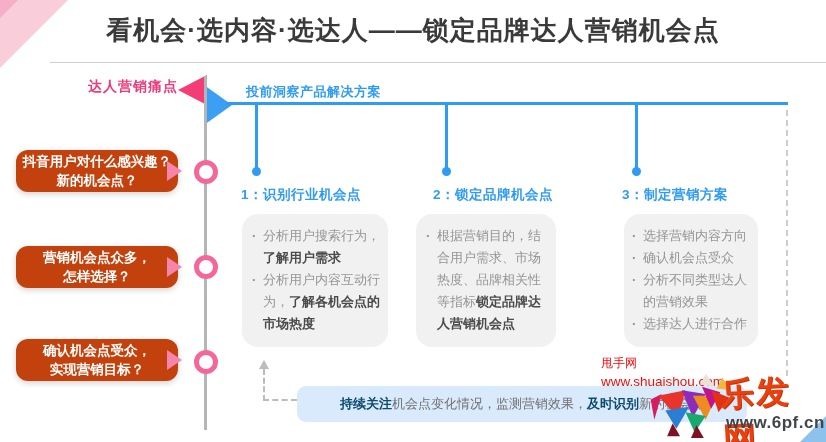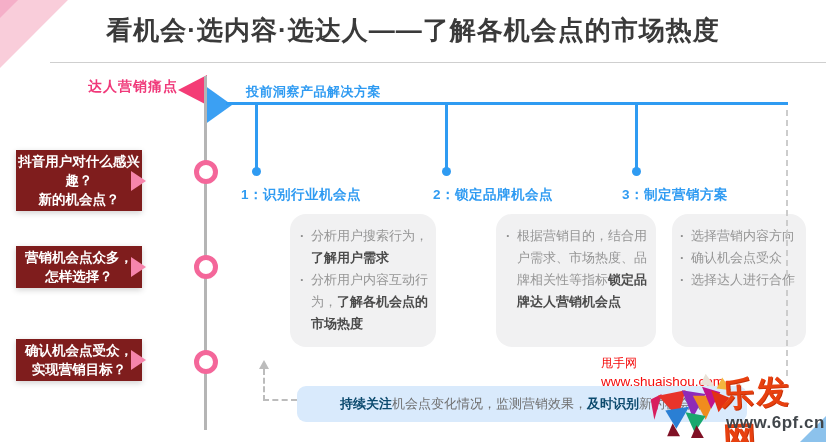--- a/index.html
+++ b/index.html
@@ -19,28 +19,28 @@
             border-top:15px solid transparent;border-bottom:15px solid transparent;border-right:29px solid #f43c76;}
   .tri-blue{position:absolute;left:204px;top:85px;width:0;height:0;
             border-top:20px solid transparent;border-bottom:20px solid transparent;border-left:28px solid #3ba0f3;}
   .vline{position:absolute;left:204px;top:76px;width:3px;height:354px;background:#b5b5b5;}
   .hline{position:absolute;left:226px;top:102px;width:562px;height:3px;background:#2f9bf2;}
   .sol-label{position:absolute;left:246px;top:83px;font-size:13px;font-weight:bold;color:#2f9bf2;letter-spacing:0.5px;}
   .drop{position:absolute;top:105px;width:3px;height:64px;background:#2f9bf2;}
   .drop::after{content:"";position:absolute;left:-3px;bottom:-7px;width:9px;height:9px;border-radius:50%;background:#2f9bf2;}
   .col-head{position:absolute;top:186px;font-size:13.5px;font-weight:bold;color:#2f9bf2;letter-spacing:0.5px;}
   .box{position:absolute;top:214px;height:133px;border-radius:16px;background:#f1f1f2;
-       box-sizing:border-box;padding:11px 6px 10px 10px;font-size:13px;line-height:22px;color:#959595;margin-left:48px;}
+       box-sizing:border-box;padding:11px 6px 10px 10px;font-size:13px;line-height:22px;color:#959595;}
   .bullet{display:flex;}
   .dot{width:11px;flex:none;color:#8f8f8f;}
   .dot::before{content:"\00B7";font-weight:bold;}
   .bt{flex:1;}
   .bseg{font-weight:bold;color:#4b4b4b;}
   
-  .bubble{position:absolute;left:16px;width:126px;background:#7f1d1d;border-radius:0;
+  .bubble{position:absolute;left:16px;width:162px;background:#c2410c;border-radius:12px;
           color:#fff;font-weight:bold;font-size:13.5px;text-align:center;line-height:19px;
           padding:2px 2px;box-sizing:border-box;box-shadow:0 2px 6px rgba(0,0,0,0.18);}
   .bubble::after{content:"";position:absolute;right:-14px;top:50%;margin-top:-10px;width:0;height:0;
           border:10px solid transparent;border-left:15px solid #f685ac;}
   .bubble .bl{display:block;}
   .donut{position:absolute;left:194px;width:14px;height:14px;background:#fff;border:5px solid #f4679a;border-radius:50%;}
   
   .dashv{position:absolute;left:263px;top:369px;height:32px;width:0;border-left:2px dashed #bcbcbc;}
   .dashh{position:absolute;left:263px;top:399px;width:34px;height:0;border-top:2px dashed #bcbcbc;}
   .dash-head{position:absolute;left:259px;top:360px;width:0;height:0;
@@ -64,21 +64,21 @@
   .lefa-url{position:absolute;left:726px;top:413px;z-index:8;font-size:17px;font-weight:bold;color:#41464b;letter-spacing:0.5px;}
 </style>
 </head>
 <body>
 
 <div class="stage">
 
   <div class="stripe stripe-light"></div>
   <div class="stripe stripe-dark"></div>
 
-  <div class="title">看机会·选内容·选达人——了解各机会点的市场热度</div>
+  <div class="title">看机会·选内容·选达人——锁定品牌达人营销机会点</div>
   <div class="divider"></div>
 
   <div class="pain-label">达人营销痛点</div>
   <div class="tri-blue"></div>
   <div class="tri-pink"></div>
   <div class="vline"></div>
   <div class="hline"></div>
   <div class="sol-label">投前洞察产品解决方案</div>
 
   <div class="drop" style="left:255px"></div>
@@ -92,34 +92,38 @@
   <div class="box" style="left:242px;width:146px">
     <div class="bullet">
         <span class="dot"></span>
         <span class="bt"><span>分析用户搜索行为，</span><span class="bseg">了解用户需求</span></span>
       </div>
     <div class="bullet">
         <span class="dot"></span>
         <span class="bt"><span>分析用户内容互动行为，</span><span class="bseg">了解各机会点的市场热度</span></span>
       </div>
   </div>
-  <div class="box" style="left:448px;width:160px">
+  <div class="box" style="left:416px;width:140px">
     <div class="bullet">
         <span class="dot"></span>
         <span class="bt"><span>根据营销目的，结合用户需求、市场热度、品牌相关性等指标</span><span class="bseg">锁定品牌达人营销机会点</span></span>
       </div>
   </div>
   <div class="box" style="left:624px;width:134px;padding-left:8px">
     <div class="bullet">
         <span class="dot"></span>
         <span class="bt"><span>选择营销内容方向</span></span>
       </div>
     <div class="bullet">
         <span class="dot"></span>
         <span class="bt"><span>确认机会点受众</span></span>
+      </div>
+    <div class="bullet">
+        <span class="dot"></span>
+        <span class="bt"><span>分析不同类型达人的营销效果</span></span>
       </div>
     <div class="bullet">
         <span class="dot"></span>
         <span class="bt"><span>选择达人进行合作</span></span>
       </div>
   </div>
 
   <div class="bubble" style="top:150px">
     <span class="bl">抖音用户对什么感兴趣？</span>
     <span class="bl">新的机会点？</span>

